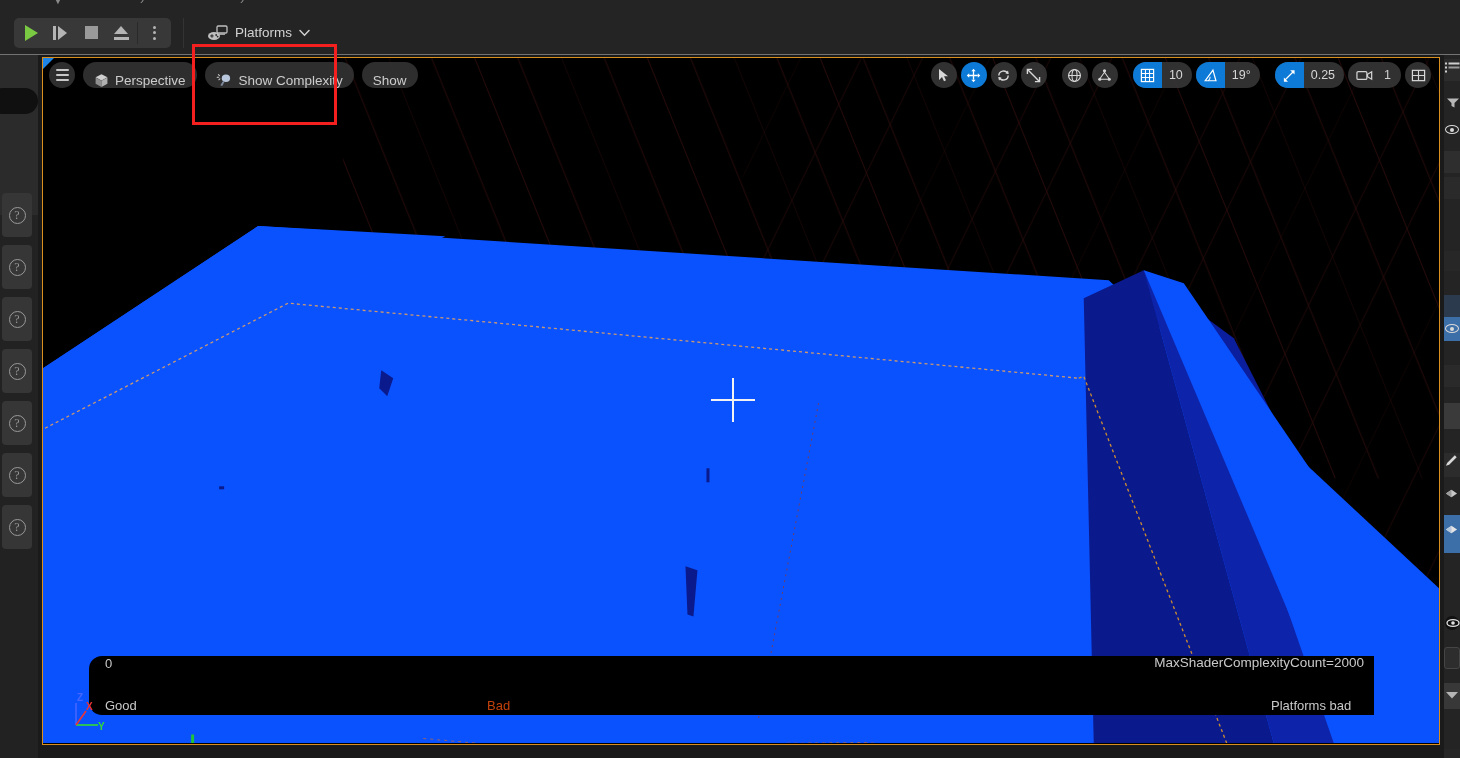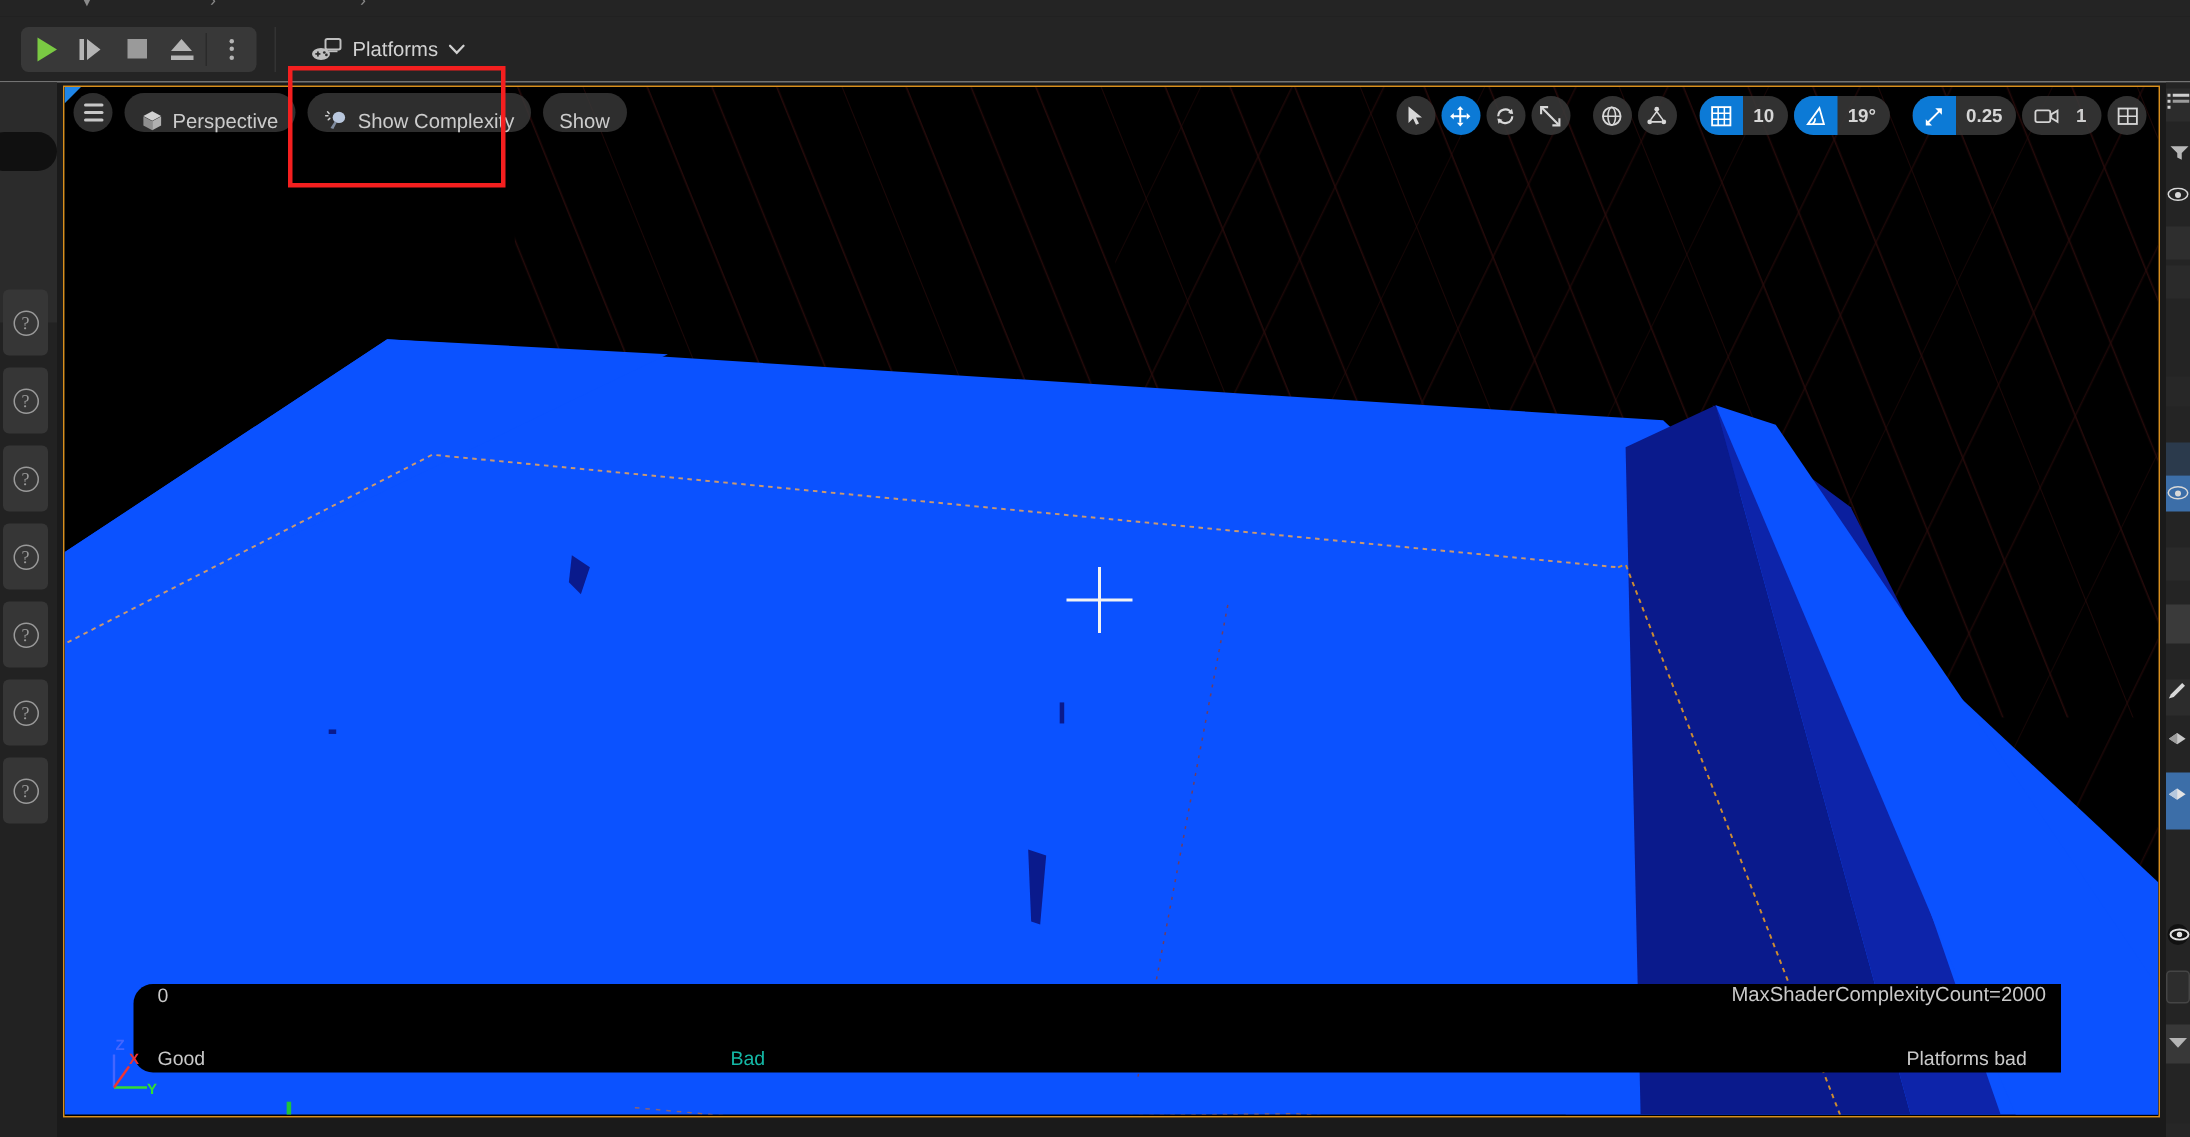--- a/index.html
+++ b/index.html
@@ -109,21 +109,21 @@
   .vp-round {
     width: 26px; height: 26px; border-radius: 50%; background: #3a3a3acc;
     display: flex; align-items: center; justify-content: center; cursor: pointer;
   }
   .hamb { display:flex; flex-direction:column; gap:3px; }
   .hamb i { display:block; width:13px; height:1.8px; background:#c8c8c8; border-radius:1px; }
 
   
   .vp-tools {
     position: absolute; right: 8px; top: 4px; height: 28px; z-index: 20;
-    display: flex; align-items: flex-end; gap: 4px; font-weight: bold;
+    display: flex; align-items: flex-start; gap: 4px;
   }
   .vt {
     height: 26px; min-width: 26px; border-radius: 13px; background: #3a3a3ad9;
     display: flex; align-items: center; justify-content: center; cursor: pointer;
     color: #cfcfcf; font-size: 12.5px; padding: 0 3px;
   }
   .vt-combo {
     display: flex; align-items: center; height: 26px; border-radius: 13px;
     background: #3a3a3ad9; overflow: hidden; cursor: pointer;
   }
@@ -165,21 +165,21 @@
     position: absolute; left: 16px; top: 0px; color: #c9c9c9; font-size: 13px;
   }
   .legend-max {
     position: absolute; right: 10px; top: -1px; color: #c9c9c9; font-size: 13.5px;
     white-space: nowrap;
   }
   .legend-good {
     position: absolute; left: 16px; top: 42px; color: #c9c9c9; font-size: 13px;
   }
   .legend-bad {
-    position: absolute; left: 398px; top: 42px; color: #14b8a6; font-size: 13px;
+    position: absolute; left: 398px; top: 42px; color: #c2410c; font-size: 13px;
   }
   .legend-xbad {
     position: absolute; left: 1182px; top: 42px; color: #c9c9c9; font-size: 13px;
   }
   .mark-vs {
     position: absolute; left: 80px; top: 32px; color: #000; font-size: 11px;
     font-weight: bold; letter-spacing: -.5px;
   }
   .mark-ps {
     position: absolute; left: 265px; top: 20px; color: #000; font-size: 11px;

